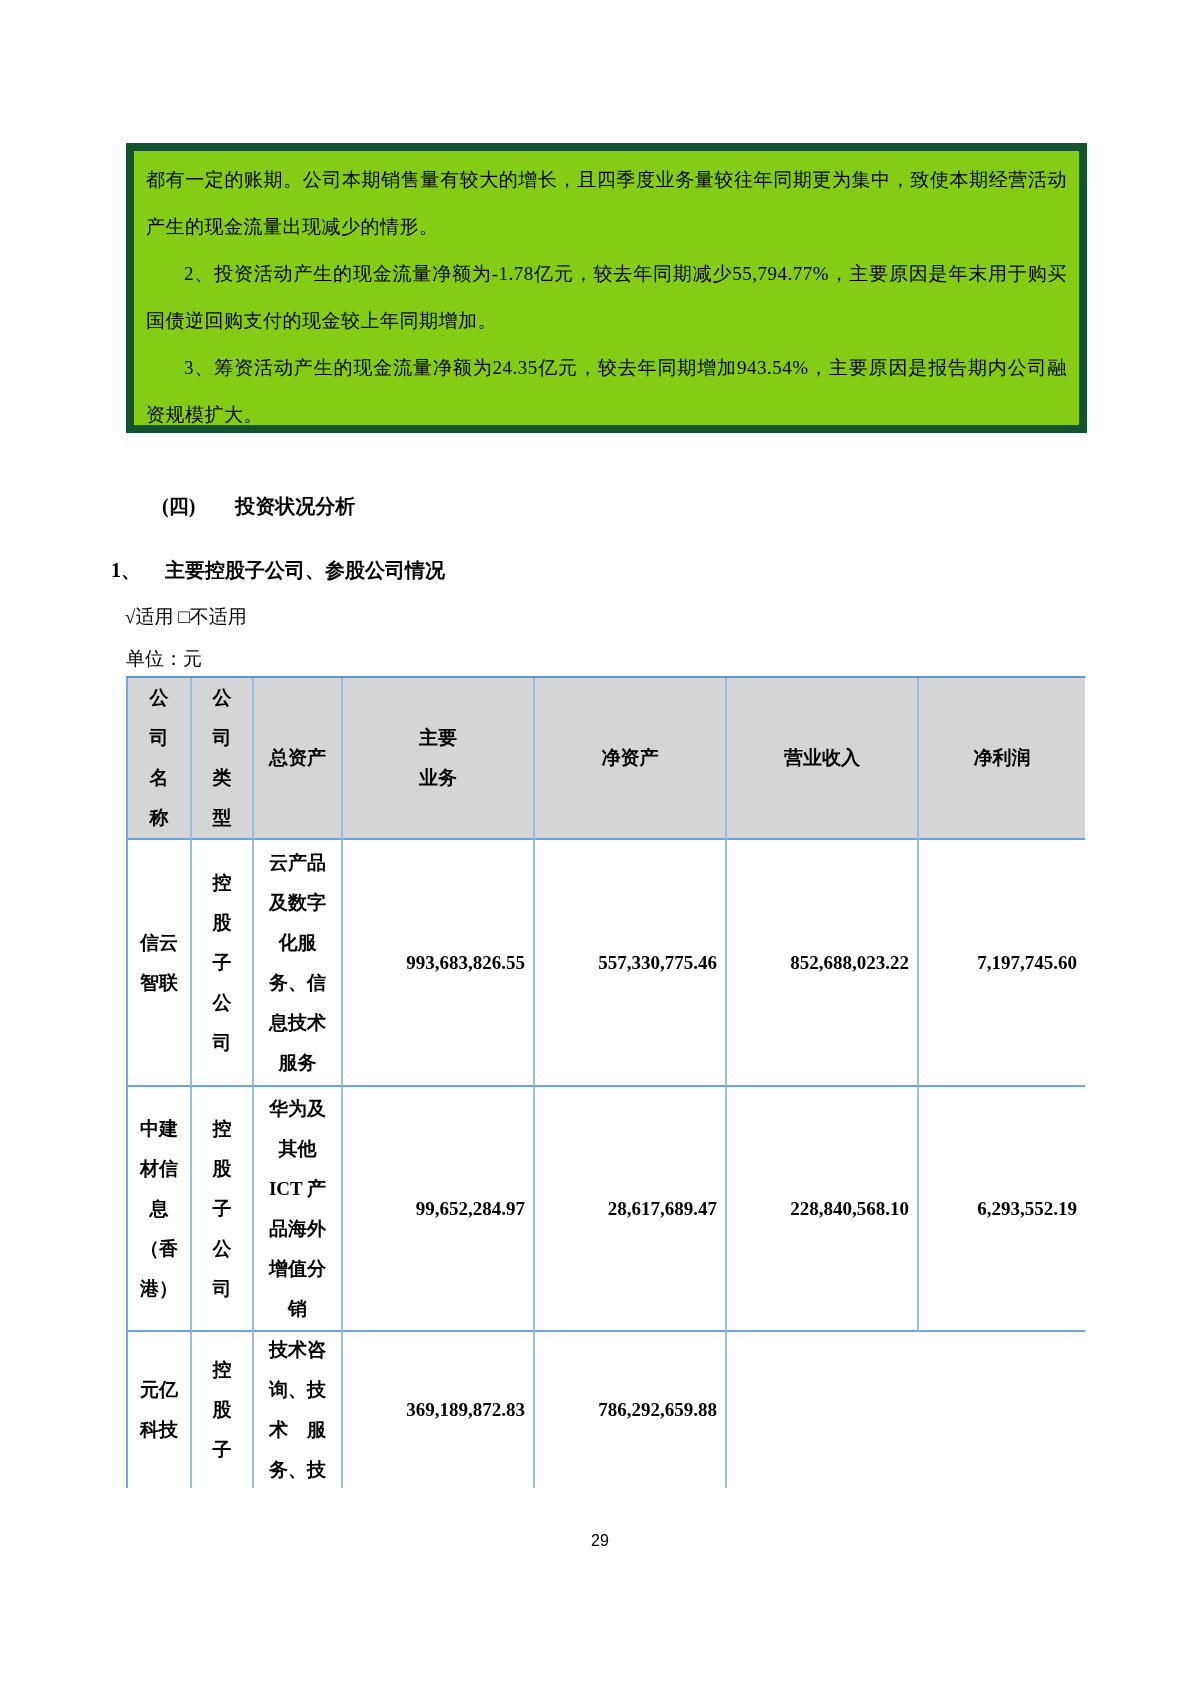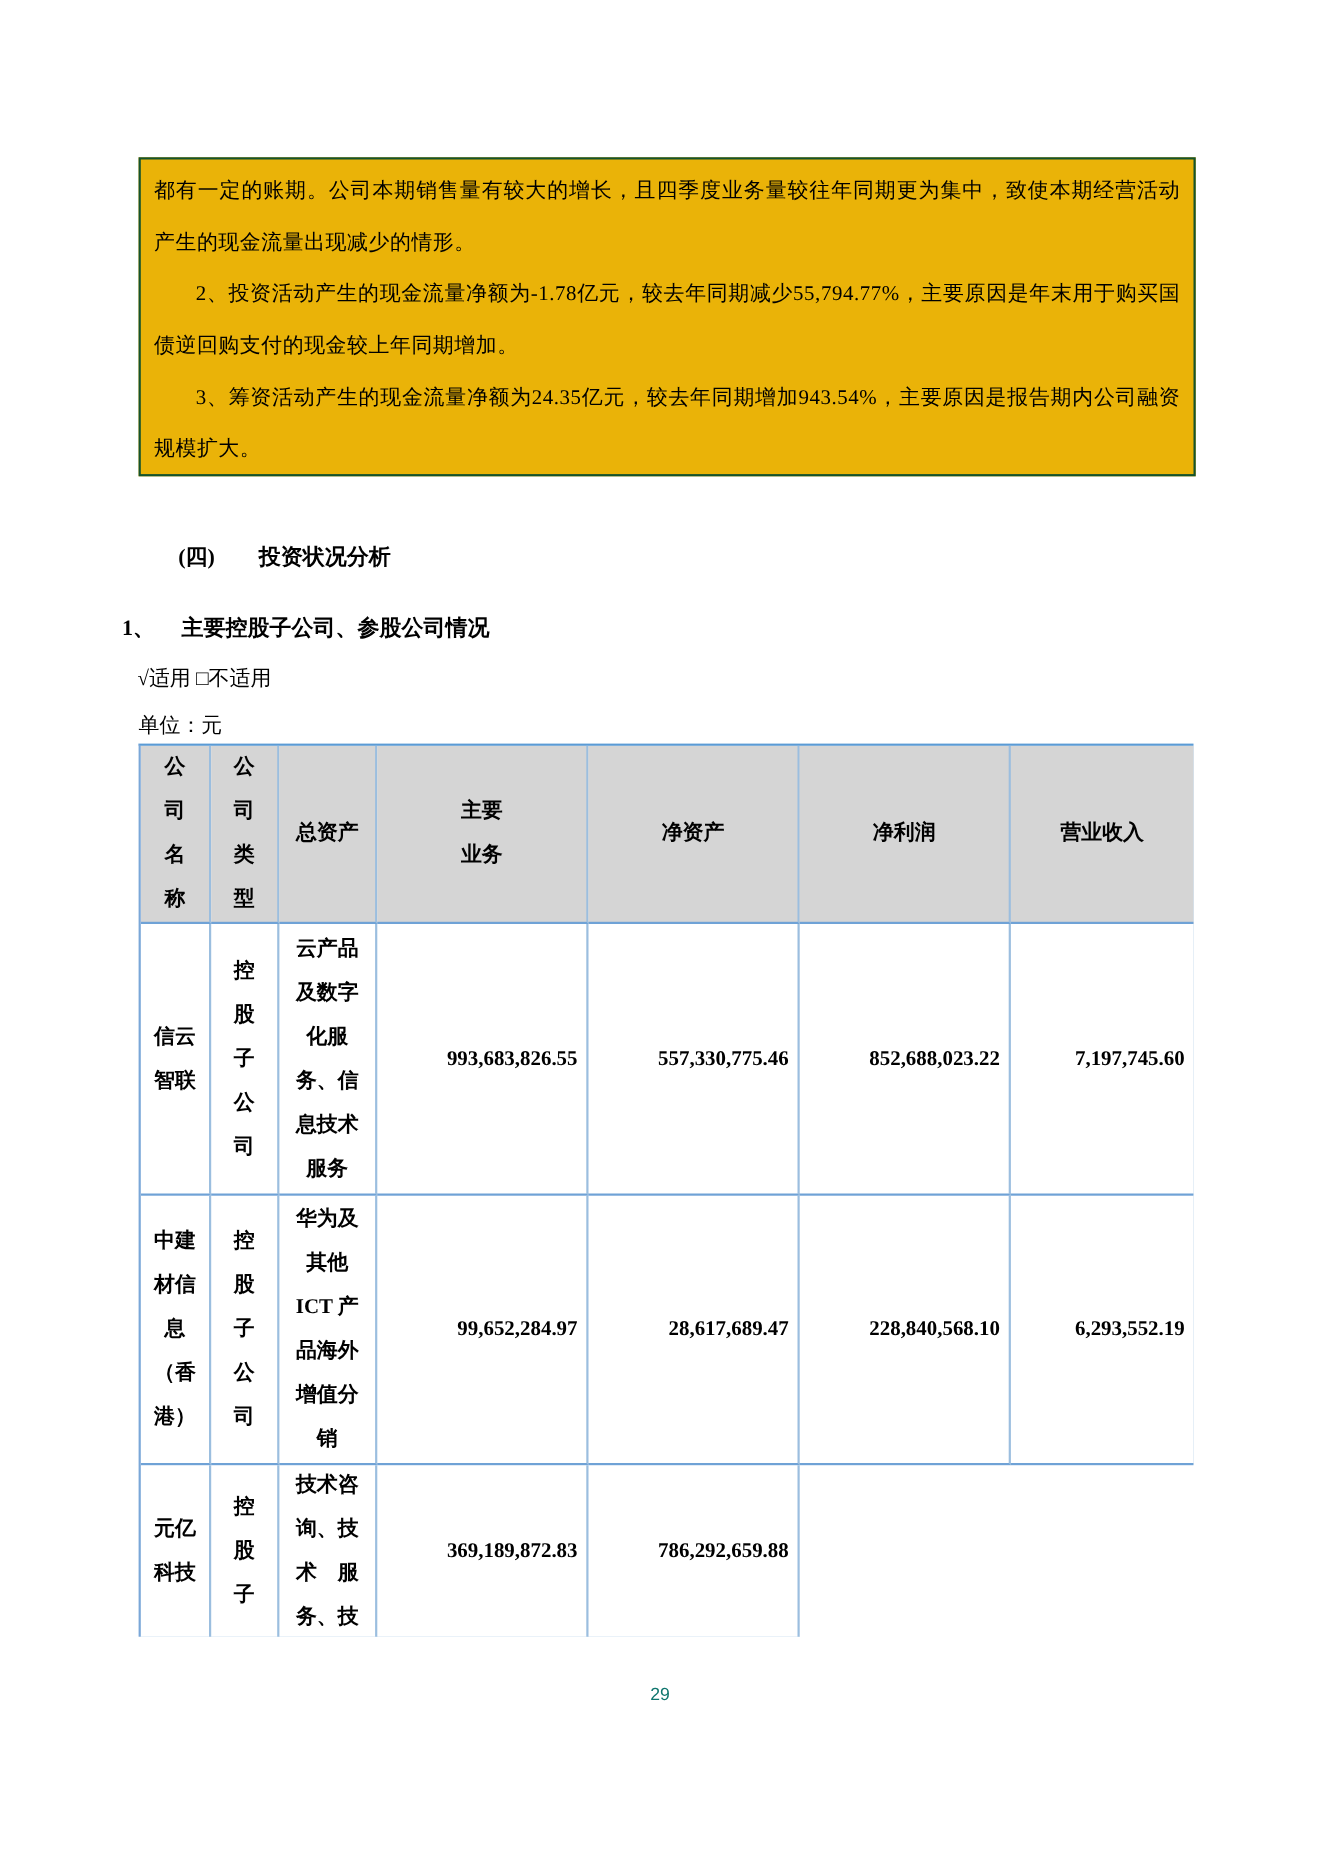--- a/index.html
+++ b/index.html
@@ -11,24 +11,24 @@
     color: #000000;
     overflow: hidden;
   }
   .page { position: absolute; inset: 0; background: #ffffff; }
 
   
   .textbox {
     position: absolute;
     left: 126px; top: 143px;
     width: 961px; height: 290px;
-    border: 2px solid #14532d;
+    border: 8px solid #14532d;
     padding: 5px 12px 0 12px;
     overflow: hidden;
-    background: #eab308;
+    background: #84cc16;
   }
   .textbox p {
     font-size: 19px;
     line-height: 47px;
     text-align: justify;
     letter-spacing: 0.5px;
   }
   .textbox p.indent { text-indent: 2em; }
 
   
@@ -87,21 +87,21 @@
     padding-right: 8px;
     white-space: nowrap;
     line-height: 24px;
   }
 
   
   .page-number {
     position: absolute; left: 0; top: 1532px;
     width: 1200px; text-align: center;
     font-family: "Liberation Sans", "DejaVu Sans", sans-serif;
-    font-size: 16px; color: #0f766e;
+    font-size: 16px; color: #000000;
   }
 </style>
 </head>
 <body>
 
 <div class="page">
 
   <div class="textbox">
     <p>都有一定的账期。公司本期销售量有较大的增长，且四季度业务量较往年同期更为集中，致使本期经营活动产生的现金流量出现减少的情形。</p>
     <p class="indent">2、投资活动产生的现金流量净额为-1.78亿元，较去年同期减少55,794.77%，主要原因是年末用于购买国债逆回购支付的现金较上年同期增加。</p>
@@ -129,22 +129,22 @@
 名
 称</div>
     <div class="cell hdr">公
 司
 类
 型</div>
     <div class="cell hdr">总资产</div>
     <div class="cell hdr">主要
 业务</div>
     <div class="cell hdr">净资产</div>
+    <div class="cell hdr">营业收入</div>
     <div class="cell hdr">净利润</div>
-    <div class="cell hdr">营业收入</div>
 
     <div class="cell">信云
 智联</div>
     <div class="cell">控
 股
 子
 公
 司</div>
     <div class="cell">云产品
 及数字

